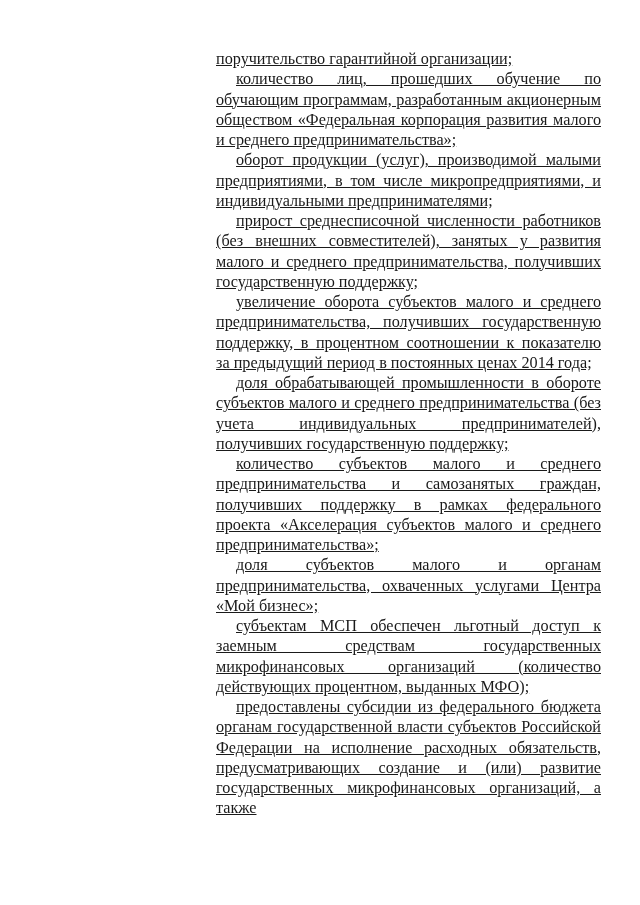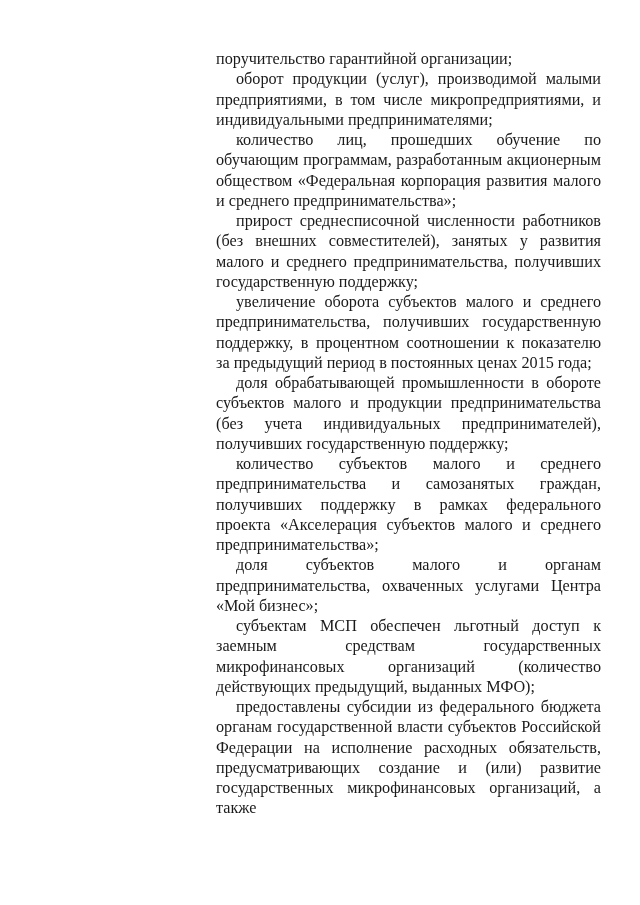--- a/index.html
+++ b/index.html
@@ -2,30 +2,30 @@
 <html><head>
 <meta charset="utf-8">
 <style>
   html, body { margin:0; padding:0; background:#ffffff; }
   body { width:640px; height:905px; position:relative; overflow:hidden; }
   .page {
     position:absolute; left:216px; top:49px; width:385px;
     font-family:"Liberation Serif", serif; font-size:16.2px; line-height:20.25px;
     color:#1a1a1a; text-align:justify;
   }
-  .page p { margin:0; text-indent:20px; }
+  .page p { margin:0; text-indent:20px;text-decoration:underline; }
   .page p.first { text-indent:0; }
 </style>
 </head>
 <body>
 
 <div class="page">
   <p class="first">поручительство гарантийной организации;</p>
+  <p>количество лиц, прошедших обучение по обучающим программам, разработанным акционерным обществом «Федеральная корпорация развития малого и среднего предпринимательства»;</p>
   <p>оборот продукции (услуг), производимой малыми предприятиями, в том числе микропредприятиями, и индивидуальными предпринимателями;</p>
-  <p>количество лиц, прошедших обучение по обучающим программам, разработанным акционерным обществом «Федеральная корпорация развития малого и среднего предпринимательства»;</p>
   <p>прирост среднесписочной численности работников (без внешних совместителей), занятых у развития малого и среднего предпринимательства, получивших государственную поддержку;</p>
-  <p>увеличение оборота субъектов малого и среднего предпринимательства, получивших государственную поддержку, в процентном соотношении к показателю за предыдущий период в постоянных ценах 2015 года;</p>
-  <p>доля обрабатывающей промышленности в обороте субъектов малого и продукции предпринимательства (без учета индивидуальных предпринимателей), получивших государственную поддержку;</p>
+  <p>увеличение оборота субъектов малого и среднего предпринимательства, получивших государственную поддержку, в процентном соотношении к показателю за предыдущий период в постоянных ценах 2014 года;</p>
+  <p>доля обрабатывающей промышленности в обороте субъектов малого и среднего предпринимательства (без учета индивидуальных предпринимателей), получивших государственную поддержку;</p>
   <p>количество субъектов малого и среднего предпринимательства и самозанятых граждан, получивших поддержку в рамках федерального проекта «Акселерация субъектов малого и среднего предпринимательства»;</p>
   <p>доля субъектов малого и органам предпринимательства, охваченных услугами Центра «Мой бизнес»;</p>
-  <p>субъектам МСП обеспечен льготный доступ к заемным средствам государственных микрофинансовых организаций (количество действующих предыдущий, выданных МФО);</p>
+  <p>субъектам МСП обеспечен льготный доступ к заемным средствам государственных микрофинансовых организаций (количество действующих процентном, выданных МФО);</p>
   <p>предоставлены субсидии из федерального бюджета органам государственной власти субъектов Российской Федерации на исполнение расходных обязательств, предусматривающих создание и (или) развитие государственных микрофинансовых организаций, а также</p>
 </div>
 
 </body></html>

